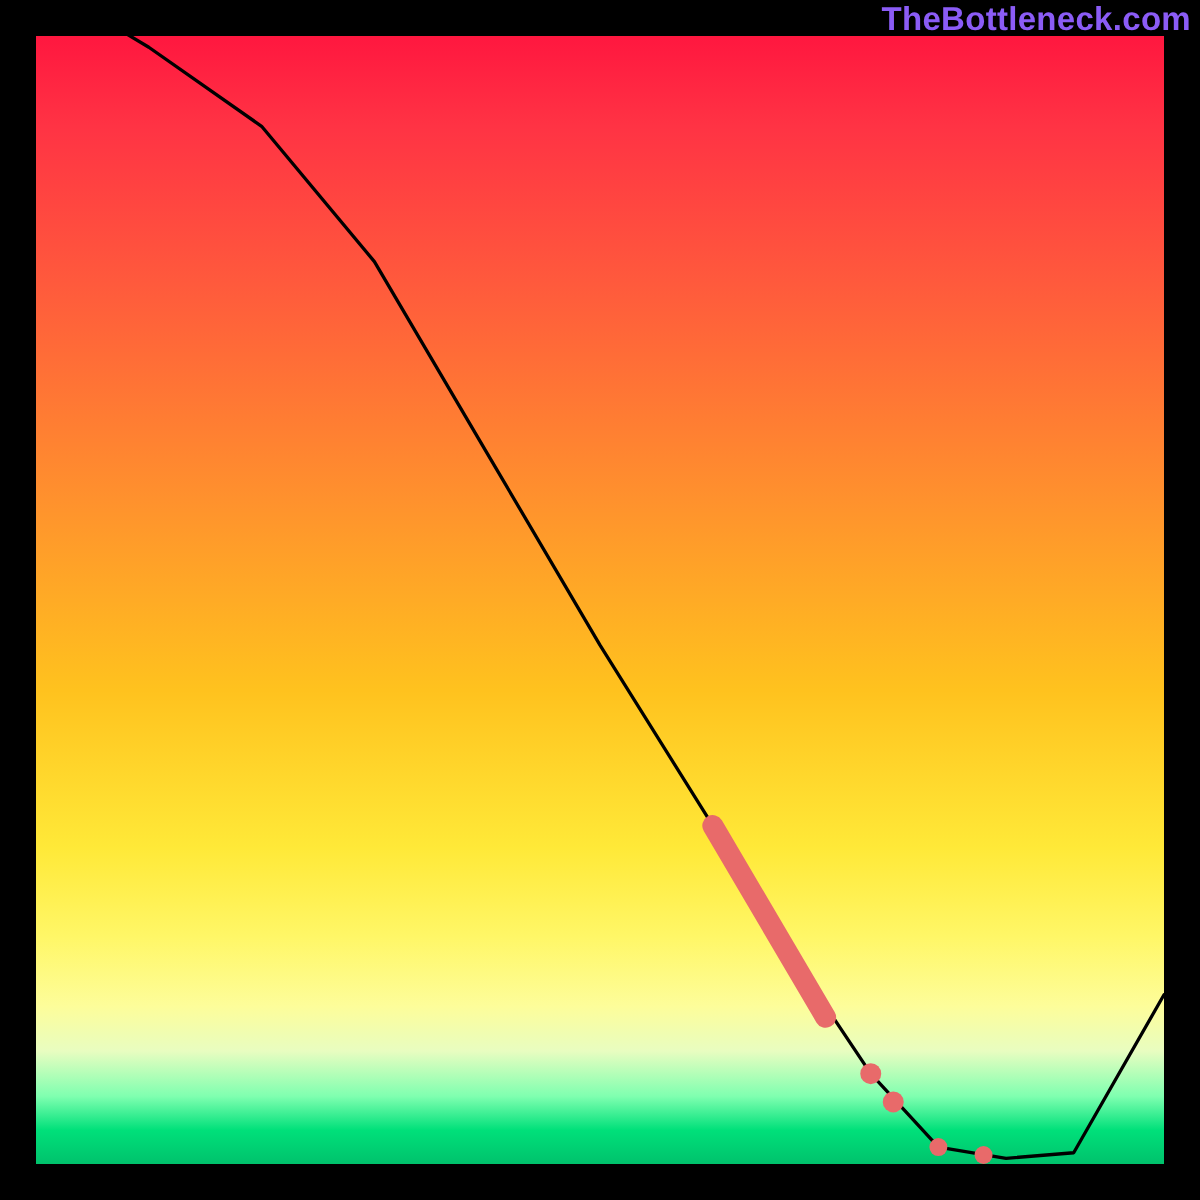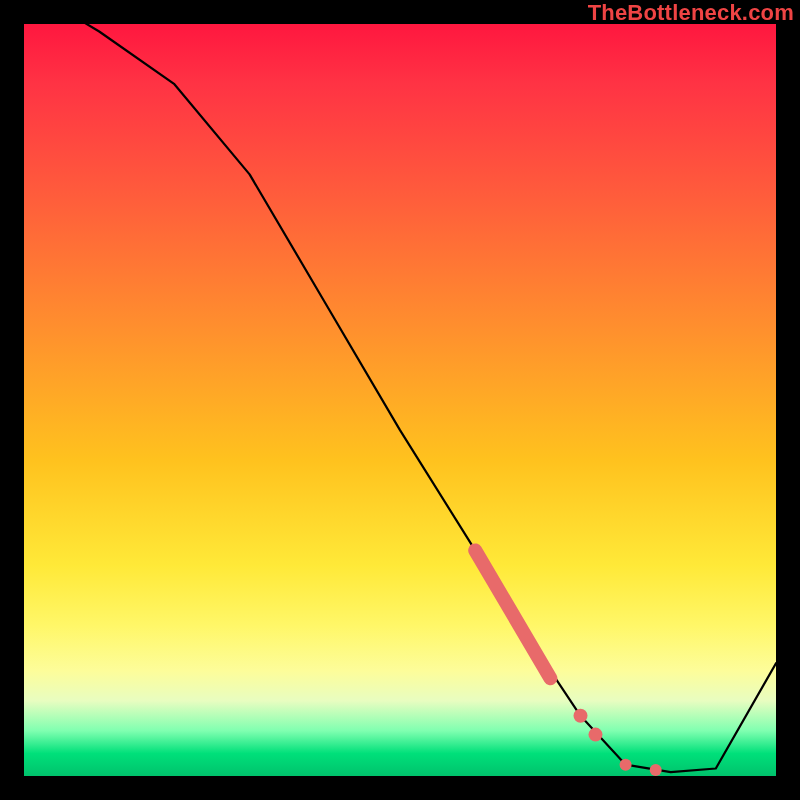--- a/index.html
+++ b/index.html
@@ -41,21 +41,21 @@
       #e8fdc0 90%,
       #7fffb0 94%,
       #00e07a 97%,
       #00c26c 100%
     );
   }
   .watermark {
     position: absolute;
     top: 0px;
     right: 6px;
-    color: #ef4444;
+    color: #8b5cf6;
     font-size: 22px;
     font-weight: 600;
     letter-spacing: 0.2px;
     user-select: none;
   }
   svg.overlay {
     position: absolute;
     inset: 0;
   }
 </style>

